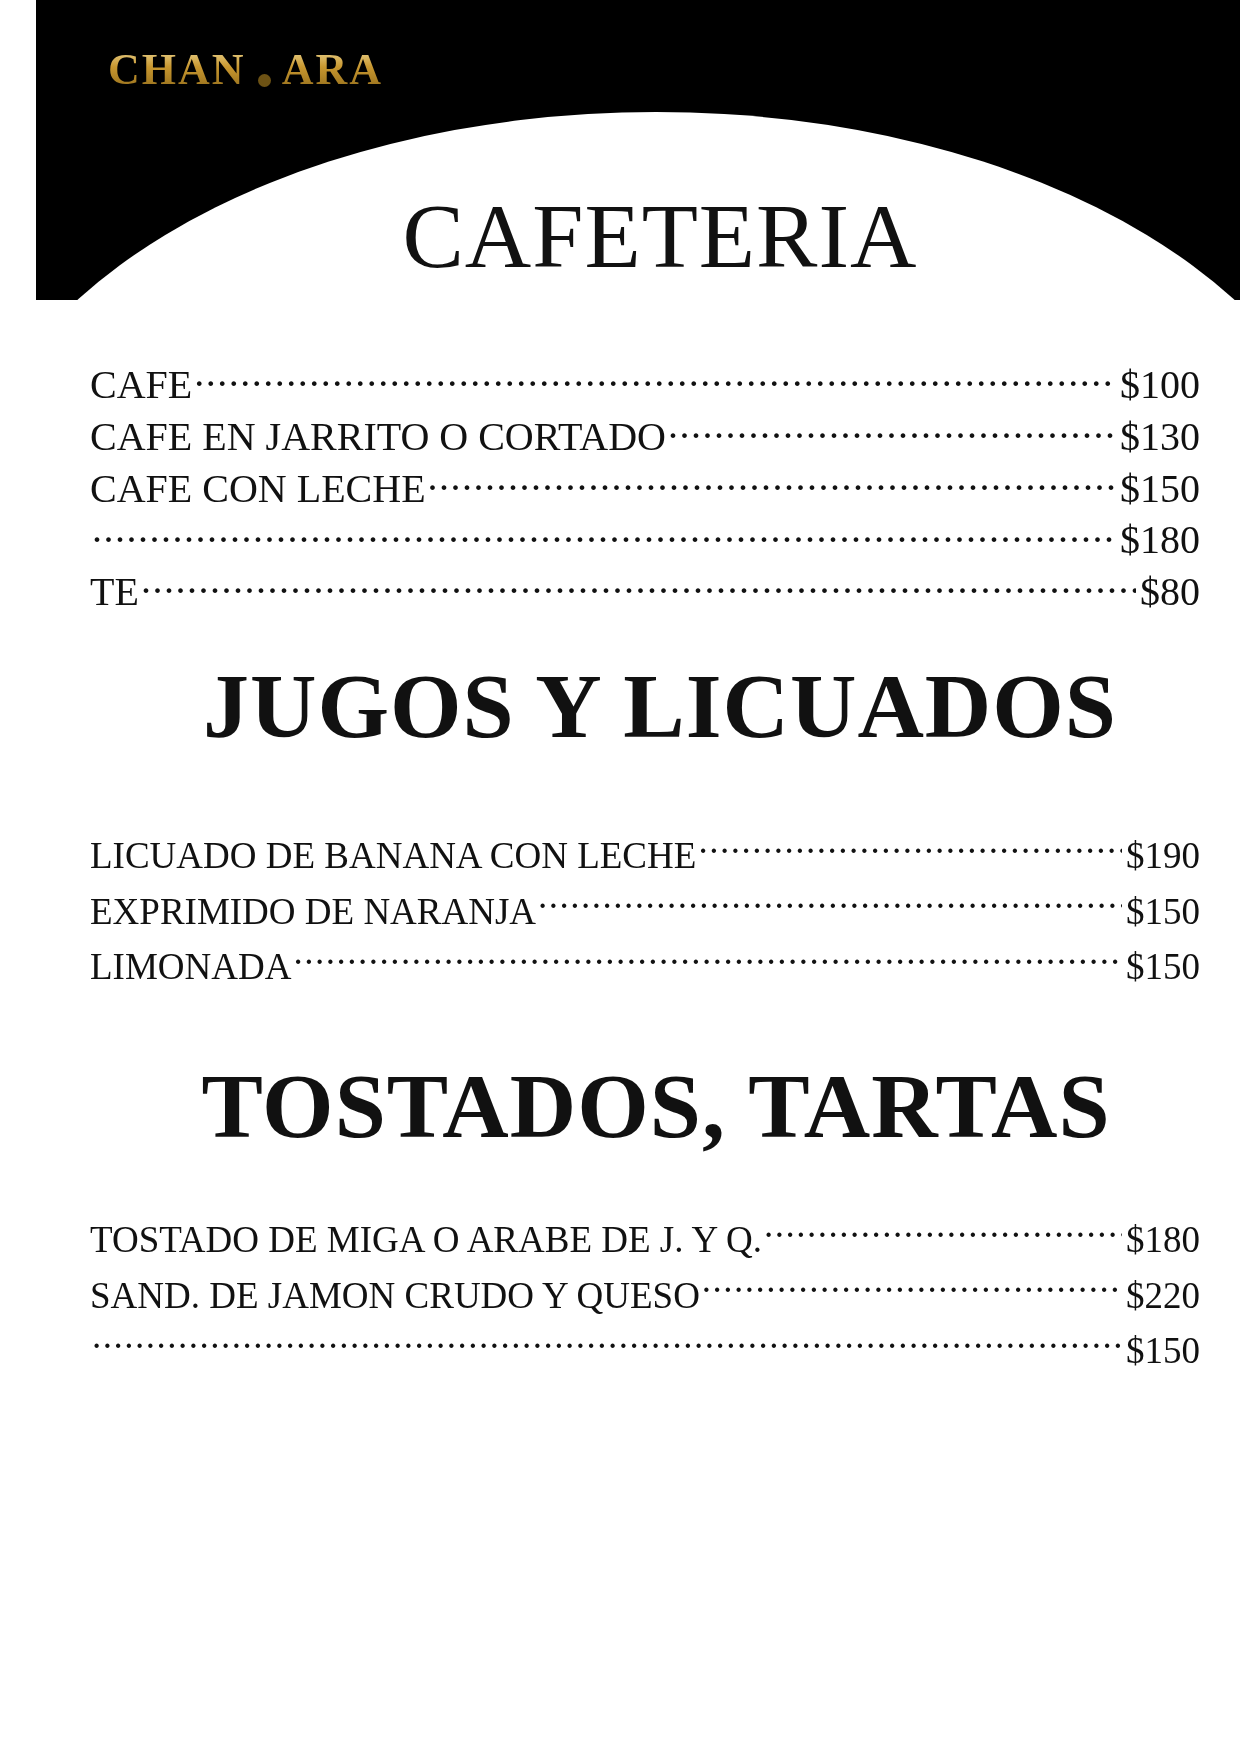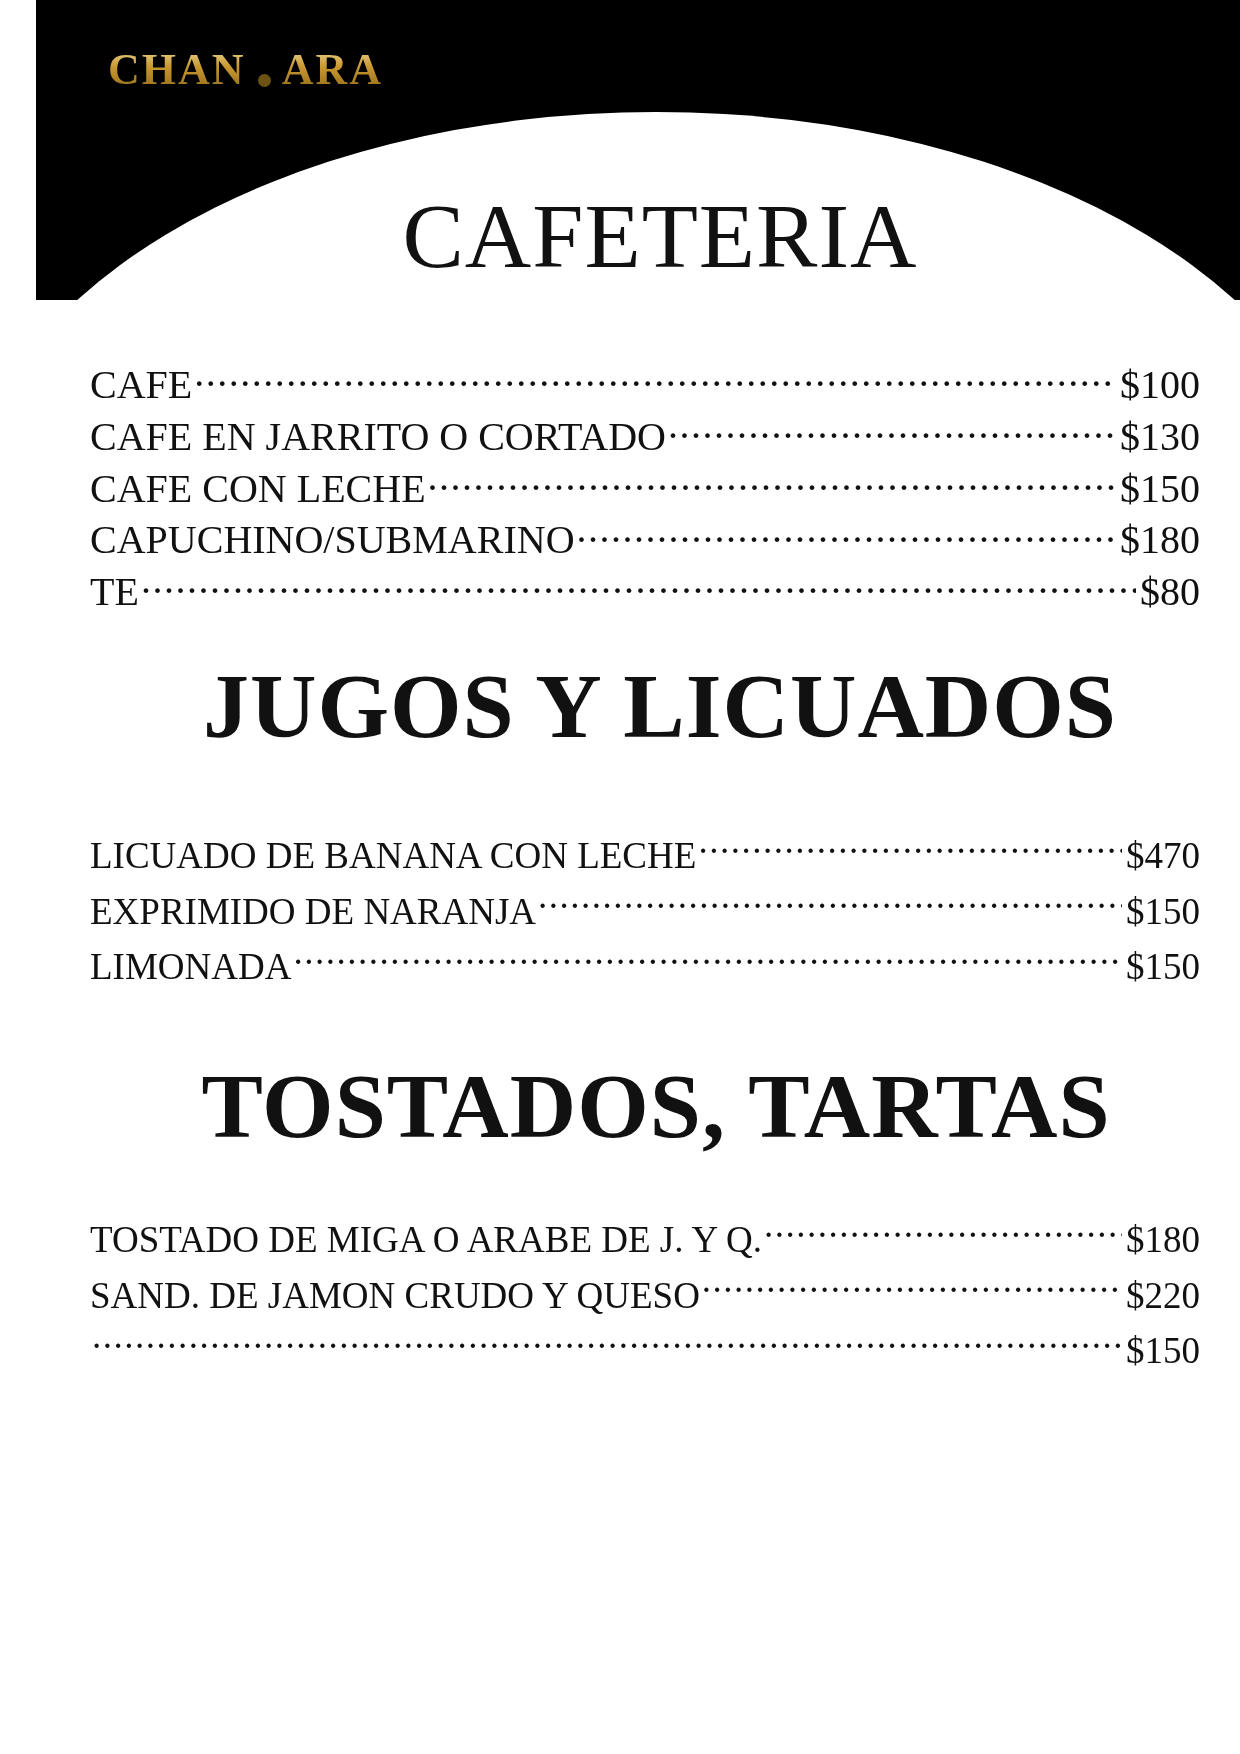--- a/index.html
+++ b/index.html
@@ -185,37 +185,36 @@
       <span class="item-name">CAFE EN JARRITO O CORTADO</span>
       <span class="item-leader"></span>
       <span class="item-price">$130</span>
     </div>
     <div class="item-row">
       <span class="item-name">CAFE CON LECHE</span>
       <span class="item-leader"></span>
       <span class="item-price">$150</span>
     </div>
     <div class="item-row">
-      <span class="item-name">CAPUCHINO/SUBMARINO</span>
       <span class="item-leader"></span>
       <span class="item-price">$180</span>
     </div>
     <div class="item-row">
       <span class="item-name">TE</span>
       <span class="item-leader"></span>
       <span class="item-price">$80</span>
     </div>
   </div>
 
   <div class="section-title title-jugos">JUGOS Y LICUADOS</div>
   <div class="items items-jugos">
     <div class="item-row">
       <span class="item-name">LICUADO DE BANANA CON LECHE</span>
       <span class="item-leader"></span>
-      <span class="item-price">$470</span>
+      <span class="item-price">$190</span>
     </div>
     <div class="item-row">
       <span class="item-name">EXPRIMIDO DE NARANJA</span>
       <span class="item-leader"></span>
       <span class="item-price">$150</span>
     </div>
     <div class="item-row">
       <span class="item-name">LIMONADA</span>
       <span class="item-leader"></span>
       <span class="item-price">$150</span>

